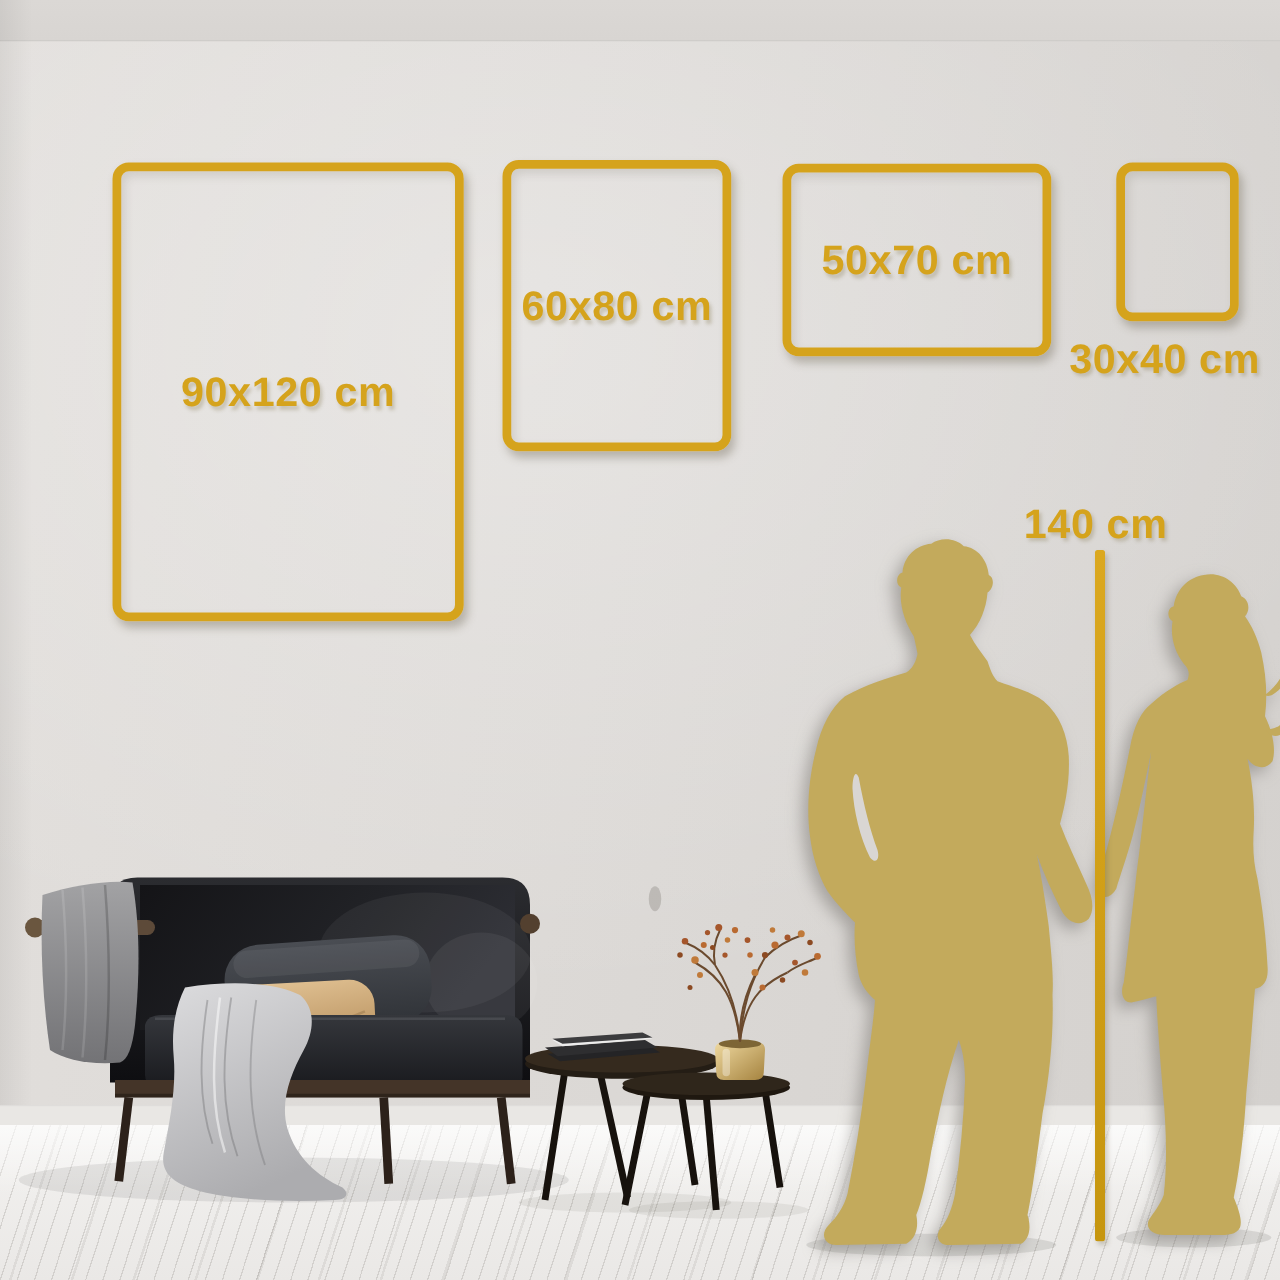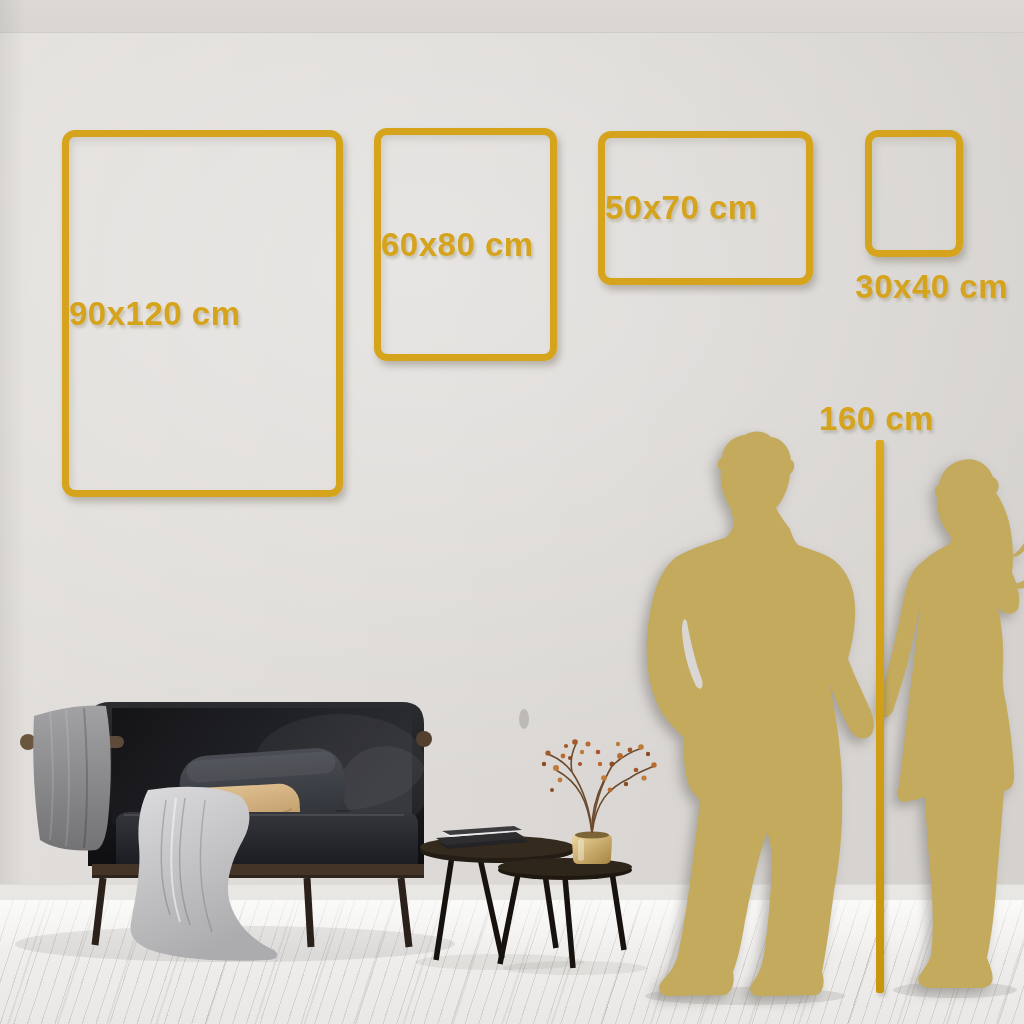--- a/index.html
+++ b/index.html
@@ -23,22 +23,22 @@
     background:
       linear-gradient(to bottom, rgba(255,255,255,0.65), rgba(255,255,255,0) 45%),
       repeating-linear-gradient(108deg, rgba(125,120,114,0) 0 12px, rgba(125,120,114,0.22) 12px 13px),
       repeating-linear-gradient(108deg, rgba(125,120,114,0) 0 45px, rgba(125,120,114,0.13) 45px 47px),
       linear-gradient(to bottom,#f3f2f0,#eae8e6);}
 
   .scene-svg{position:absolute;left:0;top:0;width:1024px;height:1024px;}
 
   
   .size-frame{position:absolute;border:7px solid #d5a31c;border-radius:13px;
-    box-sizing:border-box;display:flex;align-items:center;
-    box-shadow:3px 5px 7px rgba(100,92,72,0.35), inset 3px 4px 7px rgba(100,92,72,0.16);}
+    box-sizing:border-box;display:flex;align-items:center;justify-content:center;
+    box-shadow:3px 5px 7px rgba(100,92,72,0.35), inset 3px 4px 7px rgba(100,92,72,0.16);margin-left:28px;}
   .frame-90x120{left:62px;top:130px;width:281px;height:367px;}
   .frame-60x80{left:374px;top:128px;width:183px;height:233px;}
   .frame-50x70{left:598px;top:131px;width:215px;height:154px;}
   .frame-30x40{left:865px;top:130px;width:98px;height:127px;}
   .size-label{color:#d5a31c;font-weight:700;font-size:33px;letter-spacing:0.5px;
     text-shadow:2px 3px 3px rgba(120,104,56,0.28);white-space:nowrap;}
   .label-30x40{position:absolute;left:818px;top:268px;width:190px;text-align:right;}
 
   
   .people-svg{position:absolute;left:0;top:0;width:1024px;height:1024px;
@@ -268,16 +268,16 @@
         C893,651 899,623 904,598 C907,581 913,569 921,563 C933,552 943,547 950,544
         C952,539 951,535 947,531 Z"></path>
       <path d="M1012,556 C1017,552 1021,548 1024,543 L1024,551 C1019,556 1015,558 1012,556 Z"></path>
       <path d="M1013,584 C1018,583 1022,582 1024,580 L1024,588 C1019,590 1015,588 1013,584 Z"></path>
     </g>
     <path fill="#d9d6d3" d="M687,622 C691,644 696,664 702,680 C704,687 701,692 696,686 C688,670 683,649 682,631 C682,622 684,615 687,622 Z"></path>
   </svg>
 
   <div class="height-line"></div>
   <div class="height-label">
-    <span class="size-label">160 cm</span>
+    <span class="size-label">140 cm</span>
   </div>
 
 </div>
 
 </body></html>

